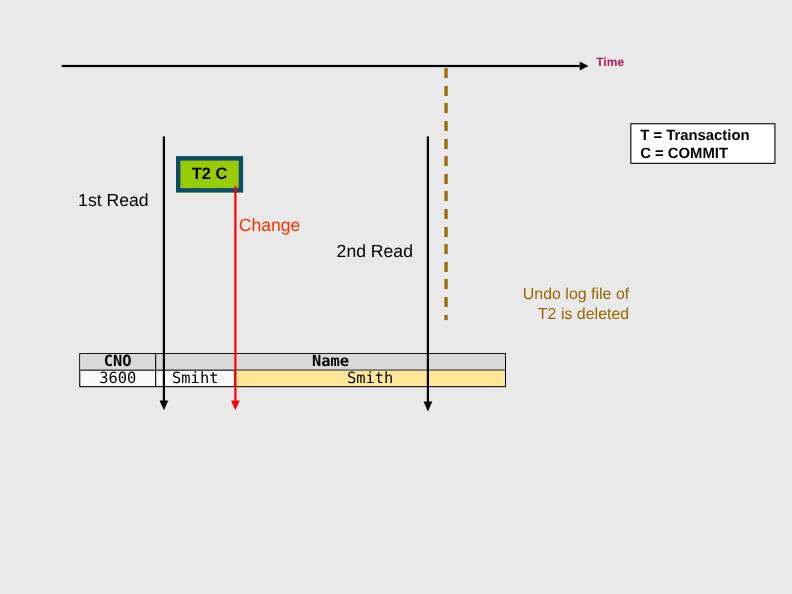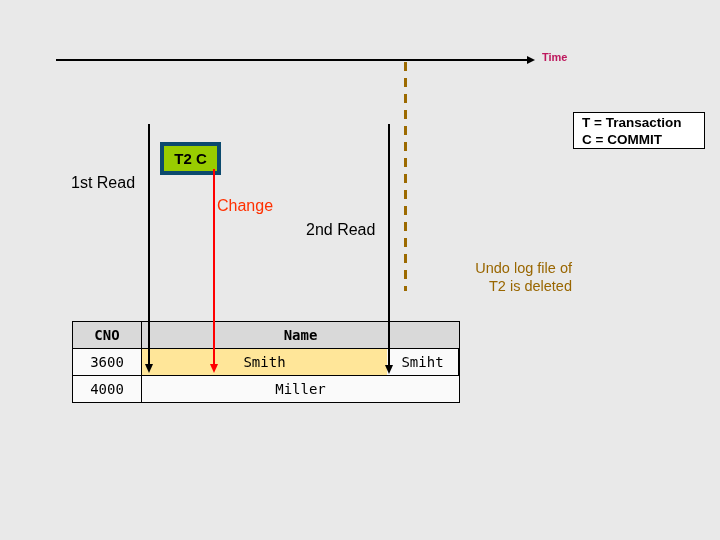--- a/index.html
+++ b/index.html
@@ -48,21 +48,21 @@
   .lbl-undo{left:432px;top:244px;width:140px;text-align:right;
     color:#996600;font-size:14.5px;line-height:18px;margin-top:15px;}
   
   .legend{position:absolute;left:573px;top:112px;width:114px;height:33px;
     background:#FFF;border:1.5px solid #000;padding:1px 8px;
     font-size:13.5px;font-weight:bold;line-height:17px;color:#000;}
   
   .db-table{position:absolute;left:72px;top:321px;width:386px;
     border:1.5px solid #000;background:#FAFAFA;z-index:1;
     font-family:"DejaVu Sans Mono", monospace;font-size:14px;color:#000;}
-  .tr{display:flex;height:26px;border-top:1px solid #000;}
+  .tr{display:flex;height:14px;border-top:1px solid #000;}
   .tr:first-child{border-top:none;}
   .tr.header{background:#D9D9D9;font-weight:bold;}
   .td{display:flex;align-items:center;justify-content:center;box-sizing:border-box;}
   .td-cno{width:69px;border-right:1px solid #000;flex:none;}
   .td-name{flex:1;}
   .td-old{width:72px;border-right:1px solid #000;flex:none;}
   .td-new{flex:1;background:#FFE699;}
 </style>
 </head>
 <body>
@@ -102,22 +102,18 @@
     <div>C = COMMIT</div>
   </div>
 
   <div class="db-table">
     <div class="tr header">
       <div class="td td-cno">CNO</div>
       <div class="td td-name">Name</div>
     </div>
     <div class="tr">
       <div class="td td-cno">3600</div>
+      <div class="td td-old">Smiht</div>
       <div class="td td-new">Smith</div>
-      <div class="td td-old">Smiht</div>
-    </div>
-    <div class="tr">
-      <div class="td td-cno">4000</div>
-      <div class="td td-name">Miller</div>
     </div>
   </div>
 
 </div>
 
 </body></html>

